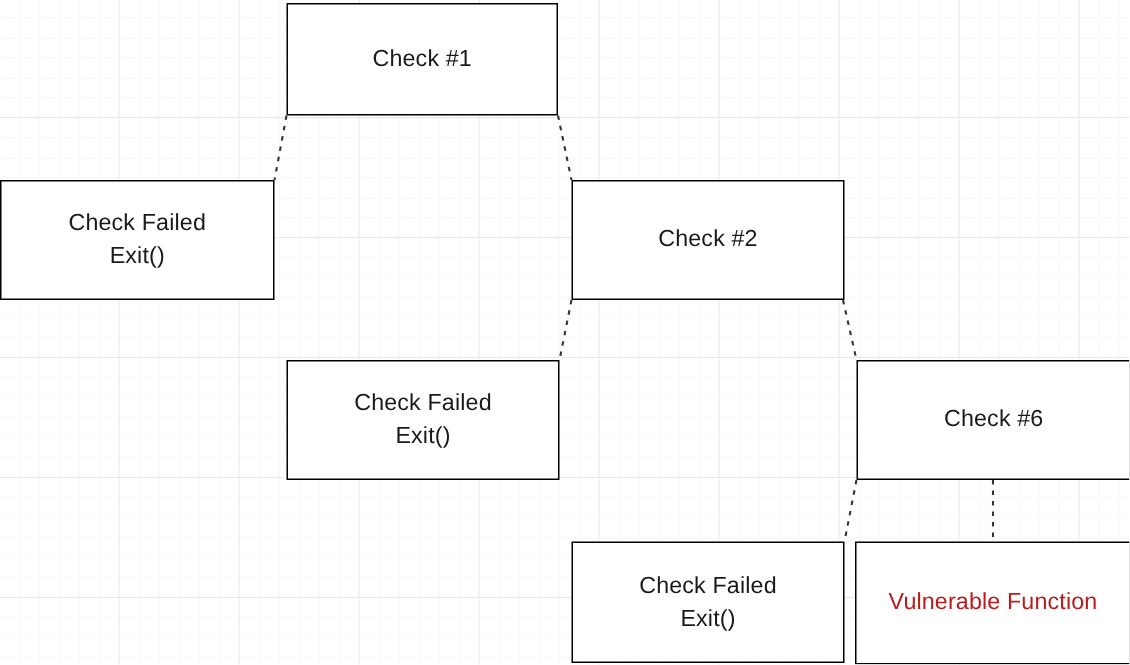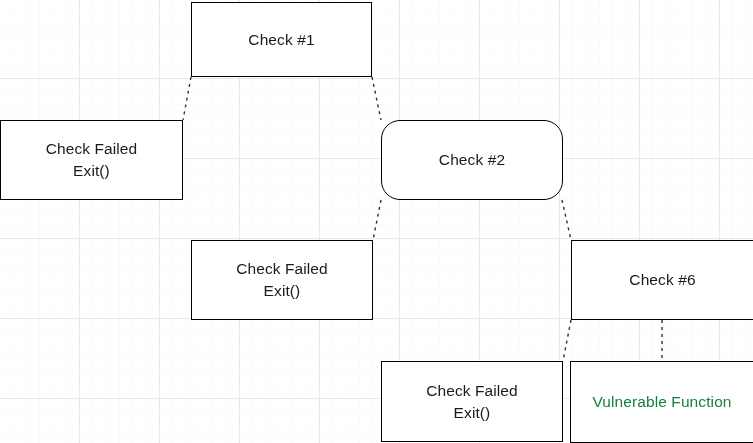--- a/index.html
+++ b/index.html
@@ -74,35 +74,35 @@
 
   <div class="node" style="left: 191px; top: 2px; width: 181px; height: 75px; background: rgb(255, 255, 255); border-color: rgb(0, 0, 0); color: rgb(26, 26, 26);">
     <span class="node-label">Check #1</span>
   </div>
 
   <div class="node" style="left: 0px; top: 120px; width: 183px; height: 80px; background: rgb(255, 255, 255); border-color: rgb(0, 0, 0); color: rgb(26, 26, 26);">
     <span class="node-label">Check Failed
 Exit()</span>
   </div>
 
-  <div class="node" style="left: 381px; top: 120px; width: 182px; height: 80px; background: rgb(255, 255, 255); border-color: rgb(0, 0, 0); color: rgb(26, 26, 26); border-radius: 19px;">
+  <div class="node" style="left: 381px; top: 120px; width: 182px; height: 80px; background: rgb(255, 255, 255); border-color: rgb(0, 0, 0); color: rgb(26, 26, 26);">
     <span class="node-label">Check #2</span>
   </div>
 
   <div class="node" style="left: 191px; top: 240px; width: 182px; height: 80px; background: rgb(255, 255, 255); border-color: rgb(0, 0, 0); color: rgb(26, 26, 26);">
     <span class="node-label">Check Failed
 Exit()</span>
   </div>
 
   <div class="node" style="left: 571px; top: 240px; width: 183px; height: 80px; background: rgb(255, 255, 255); border-color: rgb(0, 0, 0); color: rgb(26, 26, 26);">
     <span class="node-label">Check #6</span>
   </div>
 
   <div class="node" style="left: 381px; top: 361px; width: 182px; height: 81px; background: rgb(255, 255, 255); border-color: rgb(0, 0, 0); color: rgb(26, 26, 26);">
     <span class="node-label">Check Failed
 Exit()</span>
   </div>
 
-  <div class="node" style="left: 570px; top: 361px; width: 184px; height: 82px; background: rgb(255, 255, 255); border-color: rgb(0, 0, 0); color: #15803d;">
+  <div class="node" style="left: 570px; top: 361px; width: 184px; height: 82px; background: rgb(255, 255, 255); border-color: rgb(0, 0, 0); color: #b91c1c;">
     <span class="node-label">Vulnerable Function</span>
   </div>
 
 </div>
 
 </body></html>

